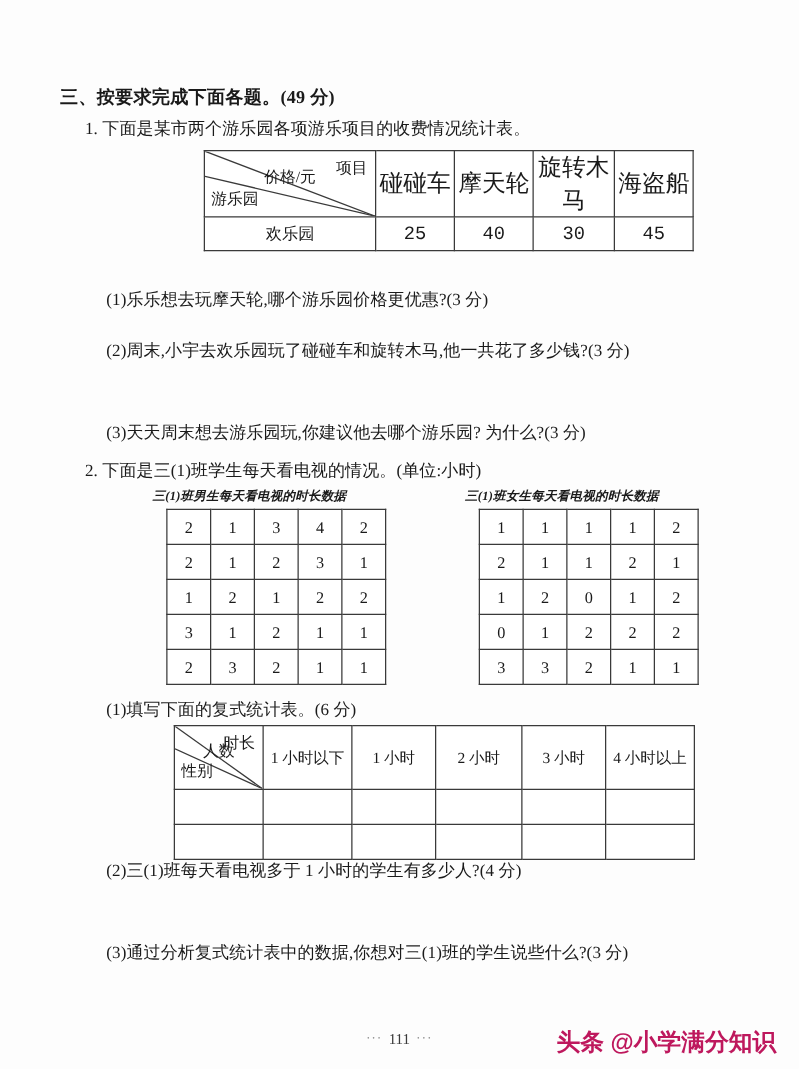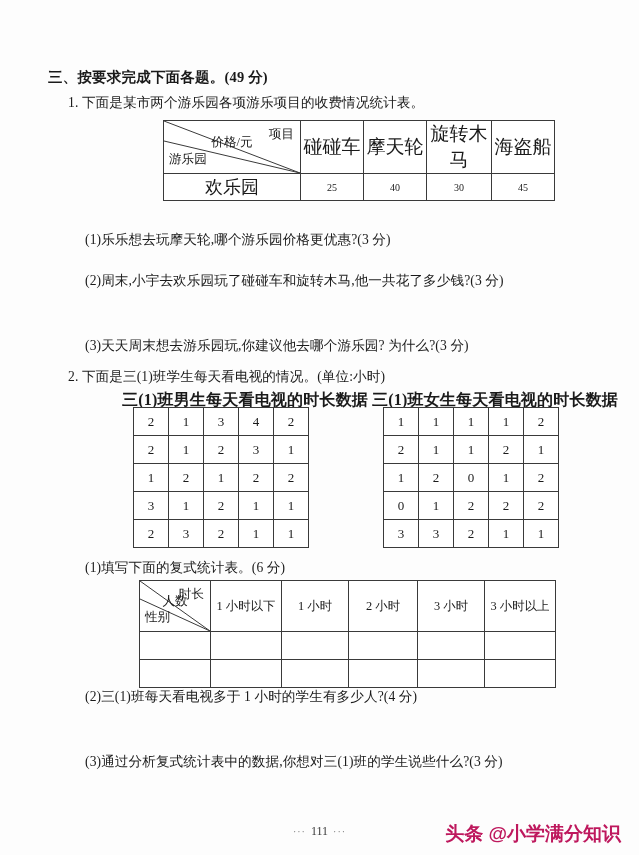--- a/index.html
+++ b/index.html
@@ -51,23 +51,23 @@
     text-align: center;
     vertical-align: middle;
     font-weight: normal;
     font-size: 13px;
     padding: 0;
   }
 
   
   #price-table { left: 163px; top: 120px; width: 386px; }
   #price-table td.corner { height: 52px; padding: 0; position: relative; }
-  #price-table td.rowlabel { height: 26px; font-size: 18px; margin-top: 13px; }
+  #price-table td.rowlabel { height: 26px; font-size: 13px; margin-top: 13px; }
   #price-table td.colhead { font-size: 19px; }
-  #price-table td.num { font-size: 10px; }
+  #price-table td.num { font-size: 15px; font-family: Liberation Mono, monospace; }
 
   
   .diag {
     position: relative;
     width: 100%;
     height: 100%;
     overflow: hidden;
   }
   .diag svg {
     position: absolute;
@@ -90,24 +90,25 @@
   table.datagrid td {
     width: 34px;
     height: 27px;
     font-size: 13px;
   }
   #boys-grid  { left: 133px; top: 407px; }
   #girls-grid { left: 383px; top: 407px; }
 
   .grid-caption {
     position: absolute;
-    font-size: 16px;
+    font-size: 10px;
     font-weight: bold;
     white-space: nowrap;
     letter-spacing: 0.2px;
+    font-style: italic;
   }
   #boys-caption  { left: 122px; top: 390px; }
   #girls-caption { left: 372px; top: 390px; }
 
   
   #summary-table { left: 139px; top: 580px; width: 410px; }
   #summary-table td.corner { height: 50px; position: relative; padding: 0; }
   #summary-table td.colhead { font-size: 12.4px; }
   #summary-table td.blank { height: 27px; }
 
@@ -281,21 +282,21 @@
           </svg>
           <span class="lbl lbl-tr">时长</span>
           <span class="lbl lbl-mid">人数</span>
           <span class="lbl lbl-bl">性别</span>
         </div>
       </td>
       <td class="colhead" style="width:70px;">1 小时以下</td>
       <td class="colhead" style="width:66px;">1 小时</td>
       <td class="colhead" style="width:68px;">2 小时</td>
       <td class="colhead" style="width:66px;">3 小时</td>
-      <td class="colhead" style="width:70px;">3 小时以上</td>
+      <td class="colhead" style="width:70px;">4 小时以上</td>
     </tr>
     <tr>
       <td class="blank"></td>
       <td class="blank"></td>
       <td class="blank"></td>
       <td class="blank"></td>
       <td class="blank"></td>
       <td class="blank"></td>
     </tr>
     <tr>

